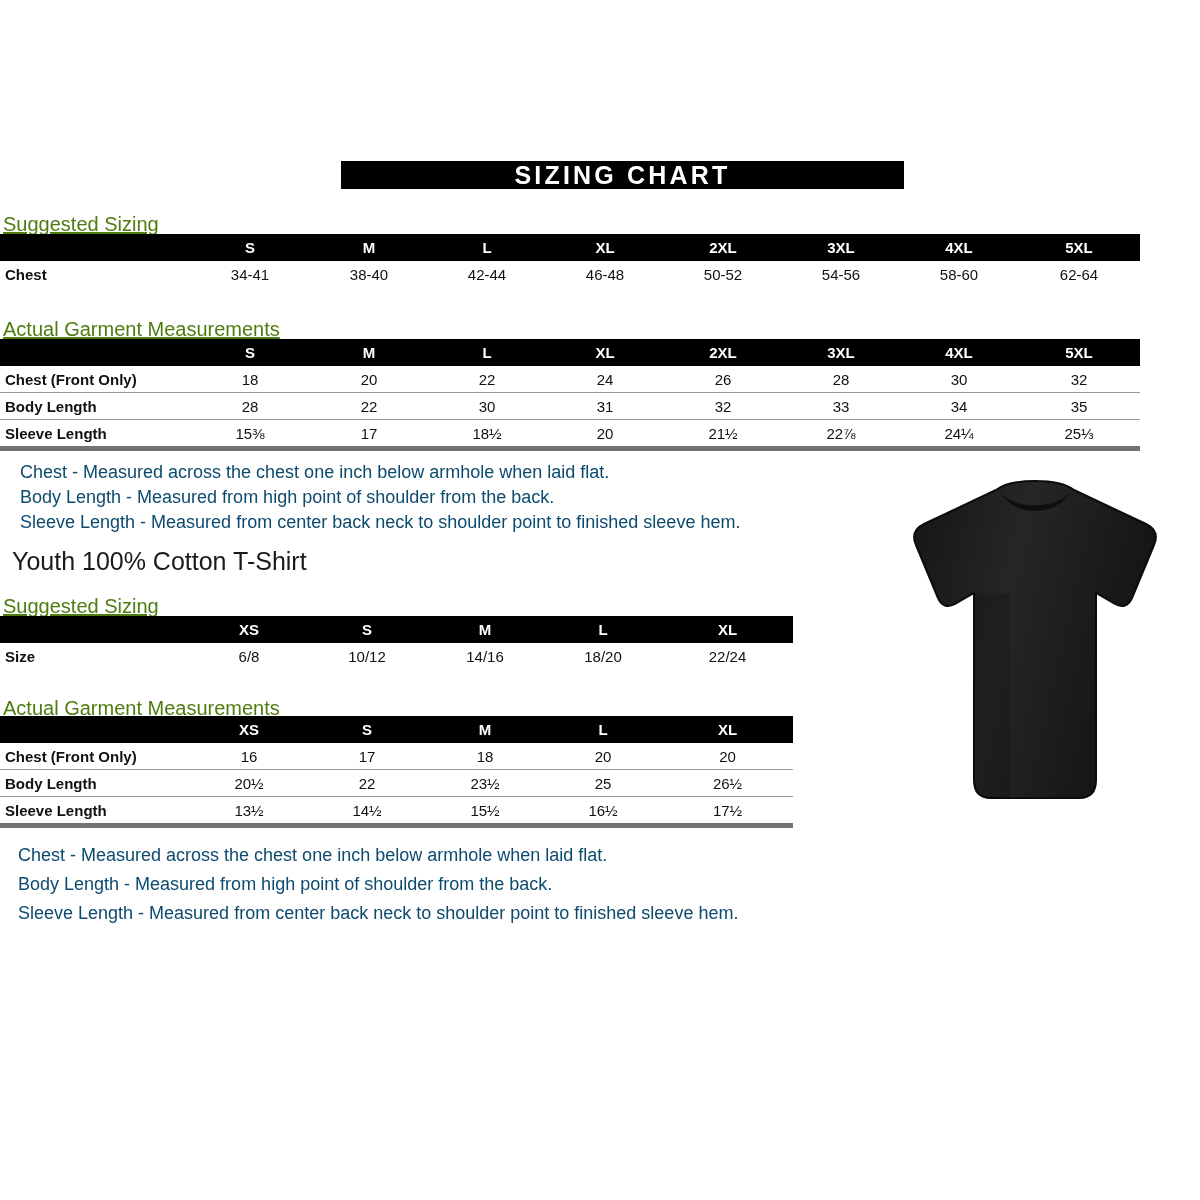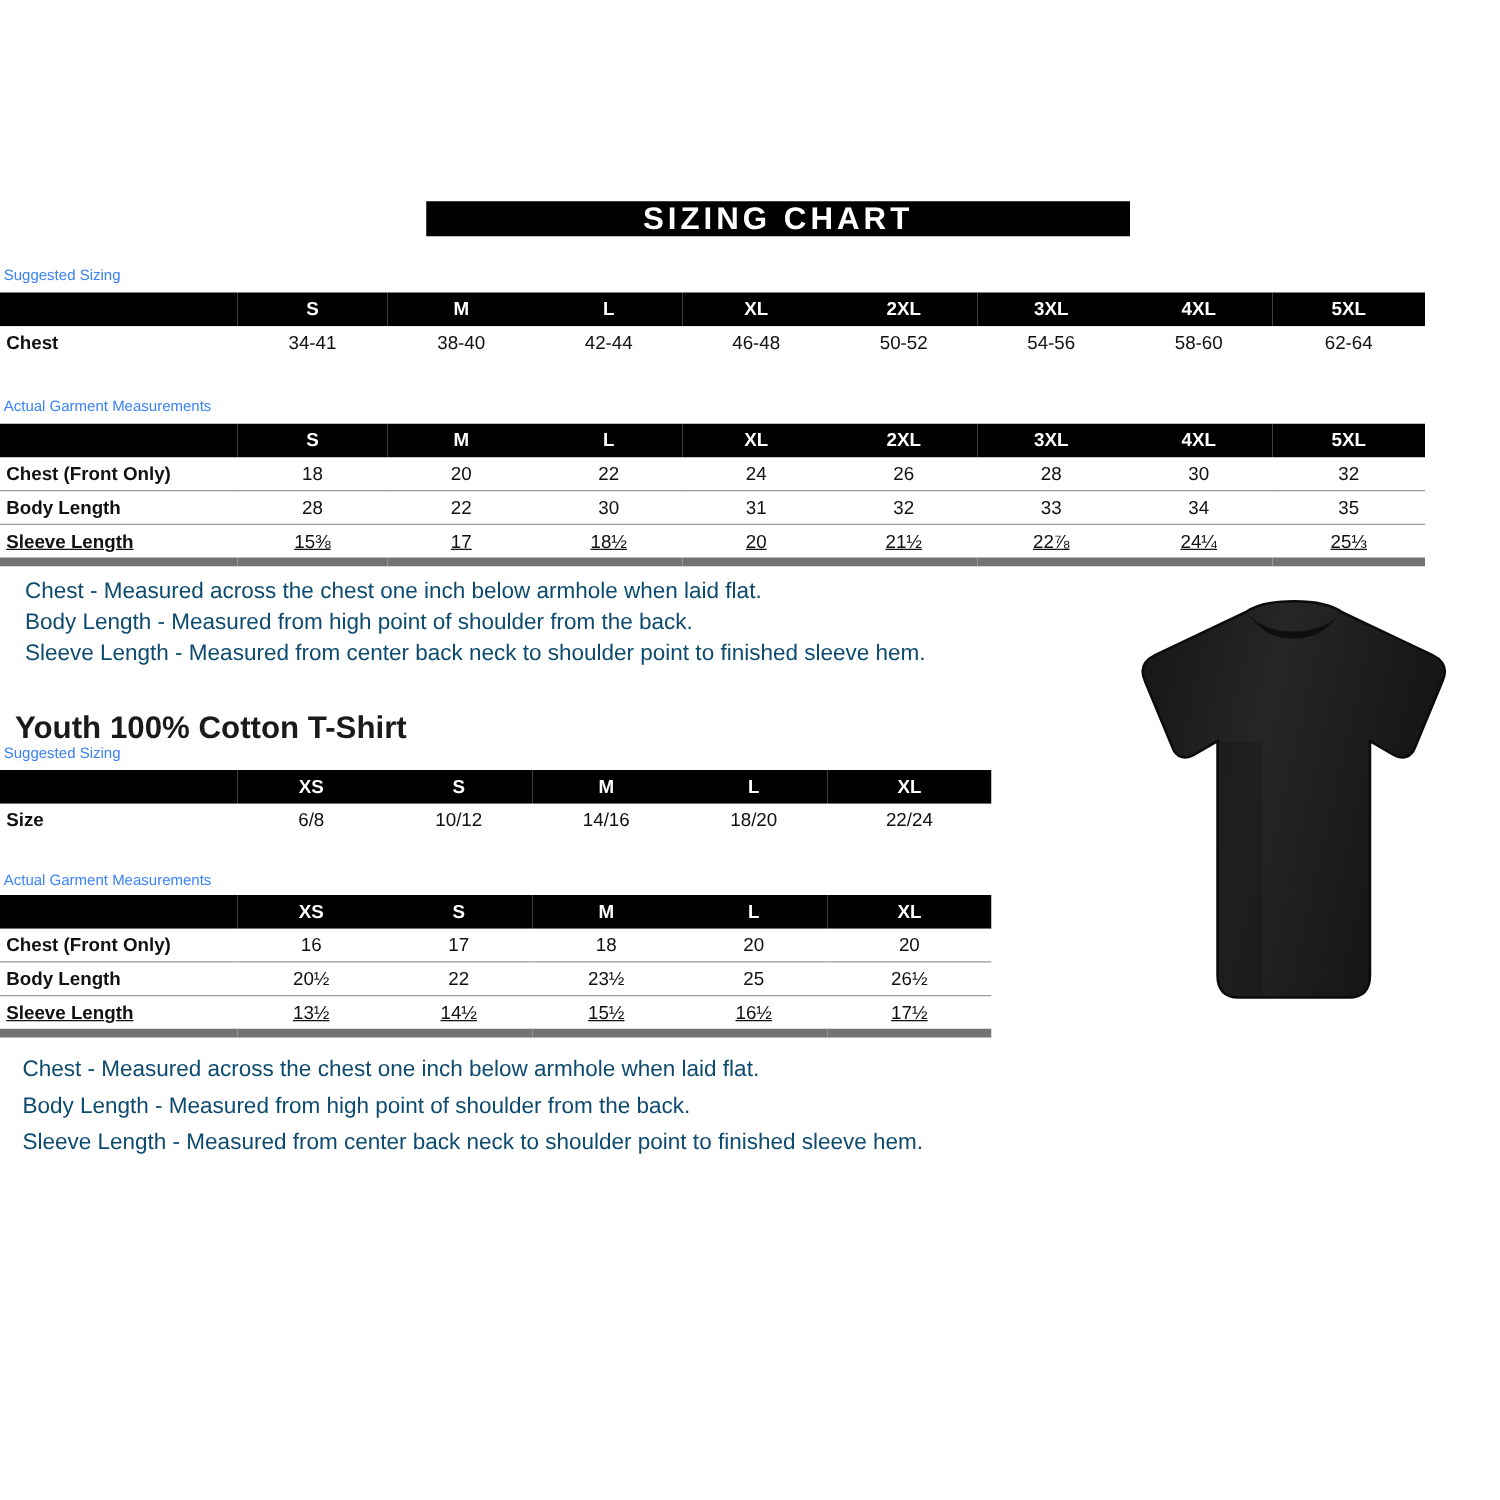--- a/index.html
+++ b/index.html
@@ -44,23 +44,24 @@
     display: flex;
     align-items: center;
     justify-content: center;
     font-size: 25px;
     font-weight: 700;
     letter-spacing: 3.2px;
   }
 
   .caption {
     position: absolute;
-    font-size: 12px;
-    color: #3b82f6;
+    font-size: 20px;
+    color: #4d7c0f;
     white-space: nowrap;
+    text-decoration: underline;
   }
 
   
   .sz-table {
     position: absolute;
     border-collapse: collapse;
     table-layout: fixed;
   }
   .sz-table th, .sz-table td {
     padding: 0;
@@ -88,38 +89,37 @@
     text-align: left;
     font-weight: 700;
     padding-left: 5px;
     font-size: 15px;
     margin-left: 24px;
   }
   .ruled tbody tr {
     border-bottom: 1px solid #9a9a9a;
   }
   .ruled tbody tr:last-child {
-    border-bottom: 7px solid #737373;
-    text-decoration: underline;
+    border-bottom: 5px solid #737373;
   }
 
   
   .note {
     position: absolute;
     font-size: 18px;
     color: #0c4a6e;
     white-space: nowrap;
   }
 
   .youth-title {
     position: absolute;
     left: 12px;
-    top: 568px;
+    top: 547px;
     font-size: 25px;
-    font-weight: 700;
+    font-weight: 400;
     color: #1a1a1a;
     white-space: nowrap;
   }
 
   
   .shirt {
     position: absolute;
     left: 900px;
     top: 480px;
     width: 270px;

